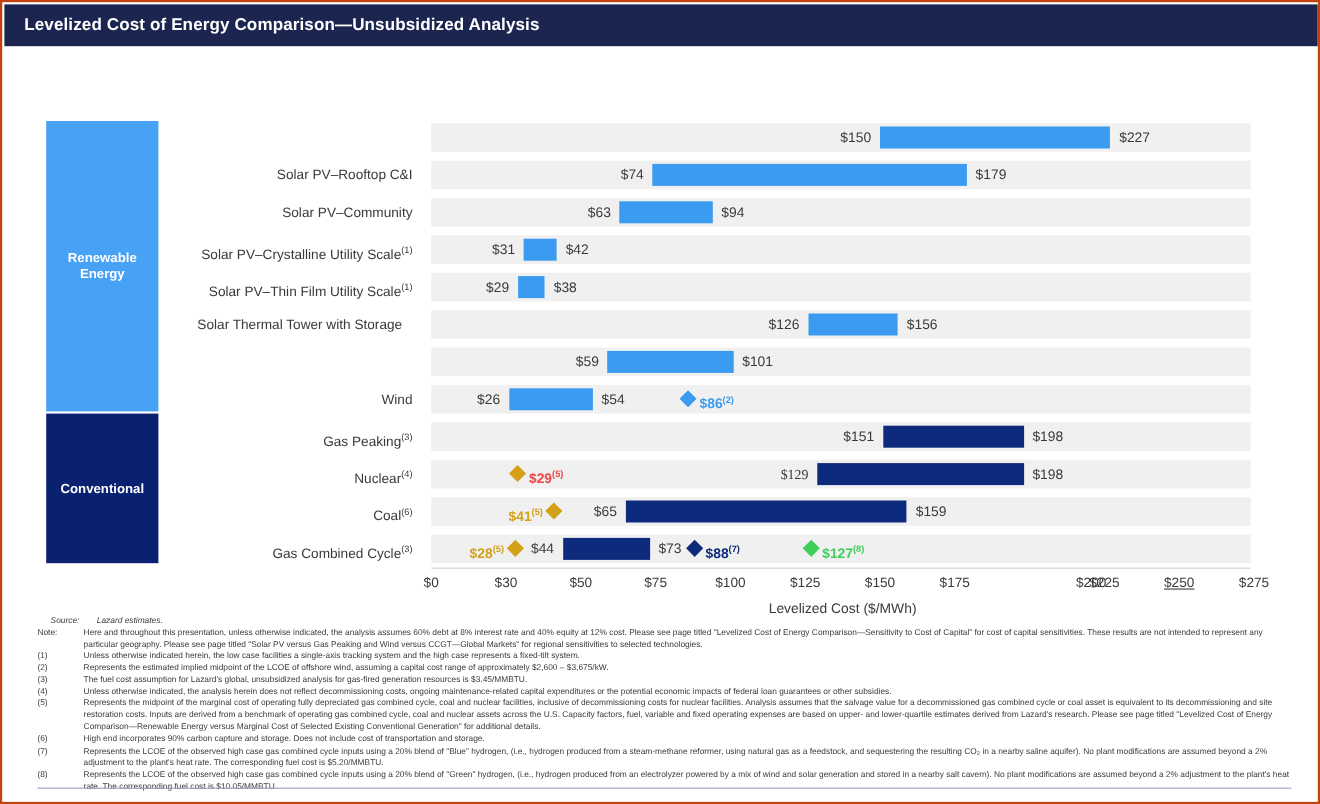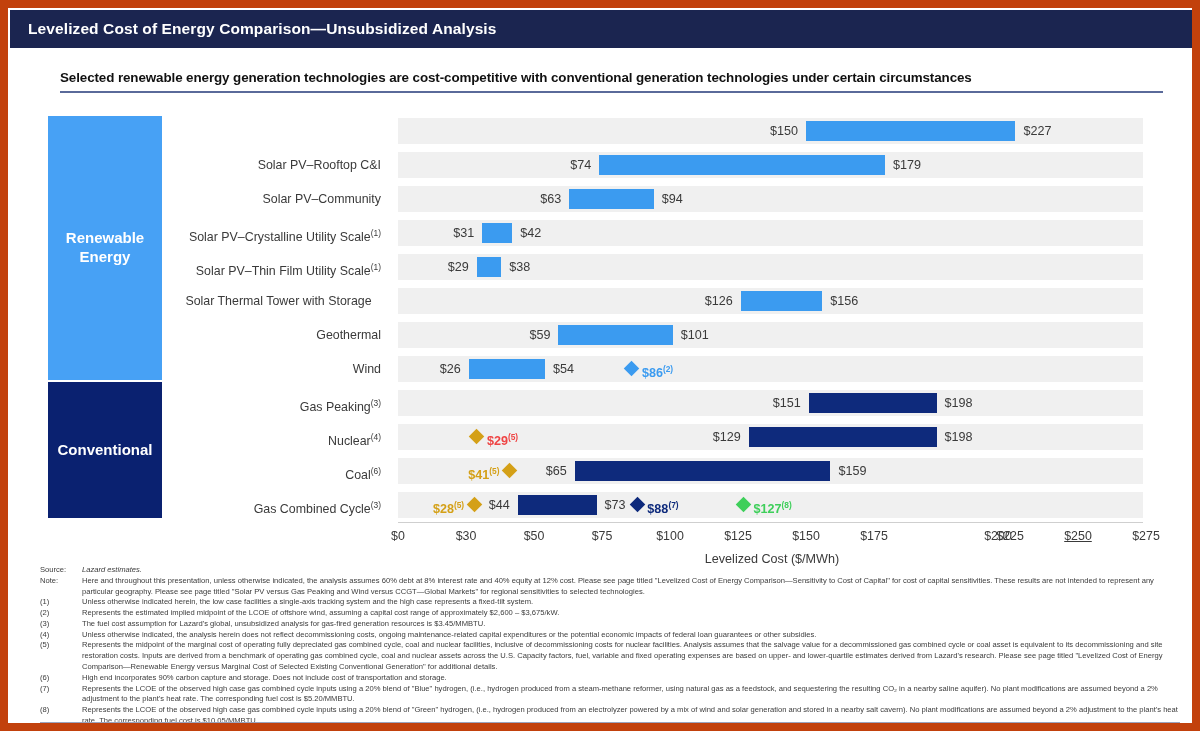--- a/index.html
+++ b/index.html
@@ -1,40 +1,40 @@
 <!DOCTYPE html>
 <html><head>
 <meta charset="utf-8">
 <style>
   html,body{margin:0;padding:0;background:#fff;}
   body{font-family:"Liberation Sans","DejaVu Sans",sans-serif;}
   #page{
     position:relative;width:1200px;height:731px;background:#ffffff;
-    border:8px solid #c2410c;box-sizing:border-box;overflow:hidden;
+    border:2px solid #c2410c;box-sizing:border-box;overflow:hidden;
   }
   
   #header{
     position:absolute;left:2px;top:2px;width:1194px;height:38px;
     background:#1b2550;display:flex;align-items:center;
   }
   #header-title{
     color:#ffffff;font-size:15.5px;font-weight:bold;padding-left:18px;
     letter-spacing:.1px;white-space:nowrap;
   }
   
   #subtitle-wrap{position:absolute;left:52px;top:62px;width:1103px;}
   #subtitle{
     font-size:13.4px;font-weight:bold;color:#111111;white-space:nowrap;
     padding-bottom:6px;letter-spacing:-.1px;
   }
   #subtitle-rule{border-bottom:2px solid #5a6a9a;width:100%;}
   
   .cat-block{
-    position:absolute;left:40px;width:114px;color:#fff;font-weight:bold;
-    font-size:15px;display:flex;align-items:center;justify-content:center;
+    position:absolute;left:40px;width:102px;color:#fff;font-weight:bold;
+    font-size:12px;display:flex;align-items:center;justify-content:center;
     text-align:center;line-height:1.25;
   }
   #cat-renewable{top:108px;height:264px;background:#47a1f5;}
   #cat-conventional{top:374px;height:136px;background:#0a2170;}
   
   #chart{position:absolute;left:0;top:0;width:1200px;height:731px;pointer-events:none;}
   .row{position:absolute;left:0;width:1200px;height:30px;}
   .track{position:absolute;background:#f0f0f0;height:26px;top:2px;}
   .bar{position:absolute;height:20px;top:5px;}
   .bar.renew{background:#3b9bf0;}
@@ -64,40 +64,36 @@
   #axis-title{
     position:absolute;font-size:12.6px;color:#3a3a3a;text-align:center;width:400px;
   }
   
   #notes{
     position:absolute;left:32px;top:557px;width:1140px;
     font-size:7.6px;color:#3b3b3b;line-height:1.42;
   }
   .note-row{display:flex;align-items:flex-start;margin-bottom:0px;}
   .note-key{width:42px;flex:0 0 42px;}
-  .note-key.ital{}
+  .note-key.ital{font-style:italic;margin-left:12px;}
   .note-txt{flex:1;}
   .note-txt.ital{font-style:italic;}
   #notes-rule{
     position:absolute;left:32px;top:714px;width:1140px;border-bottom:1px solid #9aa3bd;
   }
 </style>
 </head>
 <body>
 
 <div id="page">
 
   <div id="header">
     <div id="header-title">Levelized Cost of Energy Comparison—Unsubsidized Analysis</div>
   </div>
 
-  <div id="subtitle-wrap">
-    <div id="subtitle">Selected renewable energy generation technologies are cost-competitive with conventional generation technologies under certain circumstances</div>
-    <div id="subtitle-rule"></div>
-  </div>
 
   <div class="cat-block" id="cat-renewable">Renewable Energy</div>
   <div class="cat-block" id="cat-conventional">Conventional</div>
 
   <div id="chart">
       <div class="row" style="top: 108px;">
         <div class="track" style="left: 390px; width: 745px;"></div>
         <div class="bar renew" style="left: 798px; width: 209.44px; background: rgb(59, 155, 240);"></div>
         <div class="vlabel" style="left: 790px; transform: translateX(-100%);">$150</div>
         <div class="vlabel" style="left: 1015.44px;">$227</div>
@@ -132,21 +128,20 @@
       </div>
       <div class="row" style="top: 278px;">
         <div class="track" style="left: 390px; width: 745px;"></div>
         <div class="rowlabel" style="left: 168px; width: 205px; text-align: center;">Solar Thermal Tower with Storage</div>
         <div class="bar renew" style="left: 732.72px; width: 81.6px; background: rgb(59, 155, 240);"></div>
         <div class="vlabel" style="left: 724.72px; transform: translateX(-100%);">$126</div>
         <div class="vlabel" style="left: 822.32px;">$156</div>
       </div>
       <div class="row" style="top: 312px;">
         <div class="track" style="left: 390px; width: 745px;"></div>
-        <div class="rowlabel" style="left: 168px; width: 205px; text-align: right;">Geothermal</div>
         <div class="bar renew" style="left: 550.48px; width: 114.24px; background: rgb(59, 155, 240);"></div>
         <div class="vlabel" style="left: 542.48px; transform: translateX(-100%);">$59</div>
         <div class="vlabel" style="left: 672.72px;">$101</div>
       </div>
       <div class="row" style="top: 346px;">
         <div class="track" style="left: 390px; width: 745px;"></div>
         <div class="rowlabel" style="left: 168px; width: 205px; text-align: right;">Wind</div>
         <div class="bar renew" style="left: 460.72px; width: 76.16px; background: rgb(59, 155, 240);"></div>
         <div class="vlabel" style="left: 452.72px; transform: translateX(-100%);">$26</div>
         <div class="vlabel" style="left: 544.88px;">$54</div>
@@ -157,21 +152,21 @@
         <div class="track" style="left: 390px; width: 745px;"></div>
         <div class="rowlabel" style="left: 168px; width: 205px; text-align: right;">Gas Peaking<sup>(3)</sup></div>
         <div class="bar conv" style="left: 800.72px; width: 127.84px; background: rgb(14, 42, 124);"></div>
         <div class="vlabel" style="left: 792.72px; transform: translateX(-100%);">$151</div>
         <div class="vlabel" style="left: 936.56px;">$198</div>
       </div>
       <div class="row" style="top: 414px;">
         <div class="track" style="left: 390px; width: 745px;"></div>
         <div class="rowlabel" style="left: 168px; width: 205px; text-align: right;">Nuclear<sup>(4)</sup></div>
         <div class="bar conv" style="left: 740.88px; width: 187.68px; background: rgb(14, 42, 124);"></div>
-        <div class="vlabel" style="left: 732.88px; transform: translateX(-100%);">$129</div>
+        <div class="vlabel" style="left: 732.88px; transform: translateX(-100%); font-family: Liberation Serif, serif;">$129</div>
         <div class="vlabel" style="left: 936.56px;">$198</div>
         <div class="dmark" style="left: 463.38px; background: rgb(212, 160, 23);"></div>
         <div class="dlabel" style="color: #ef4444; left: 478.88px;">$29<sup>(5)</sup></div>
       </div>
       <div class="row" style="top: 448px;">
         <div class="track" style="left: 390px; width: 745px;"></div>
         <div class="rowlabel" style="left: 168px; width: 205px; text-align: right;">Coal<sup>(6)</sup></div>
         <div class="bar conv" style="left: 566.8px; width: 255.68px; background: rgb(14, 42, 124);"></div>
         <div class="vlabel" style="left: 558.8px; transform: translateX(-100%);">$65</div>
         <div class="vlabel" style="left: 830.48px;">$159</div>

